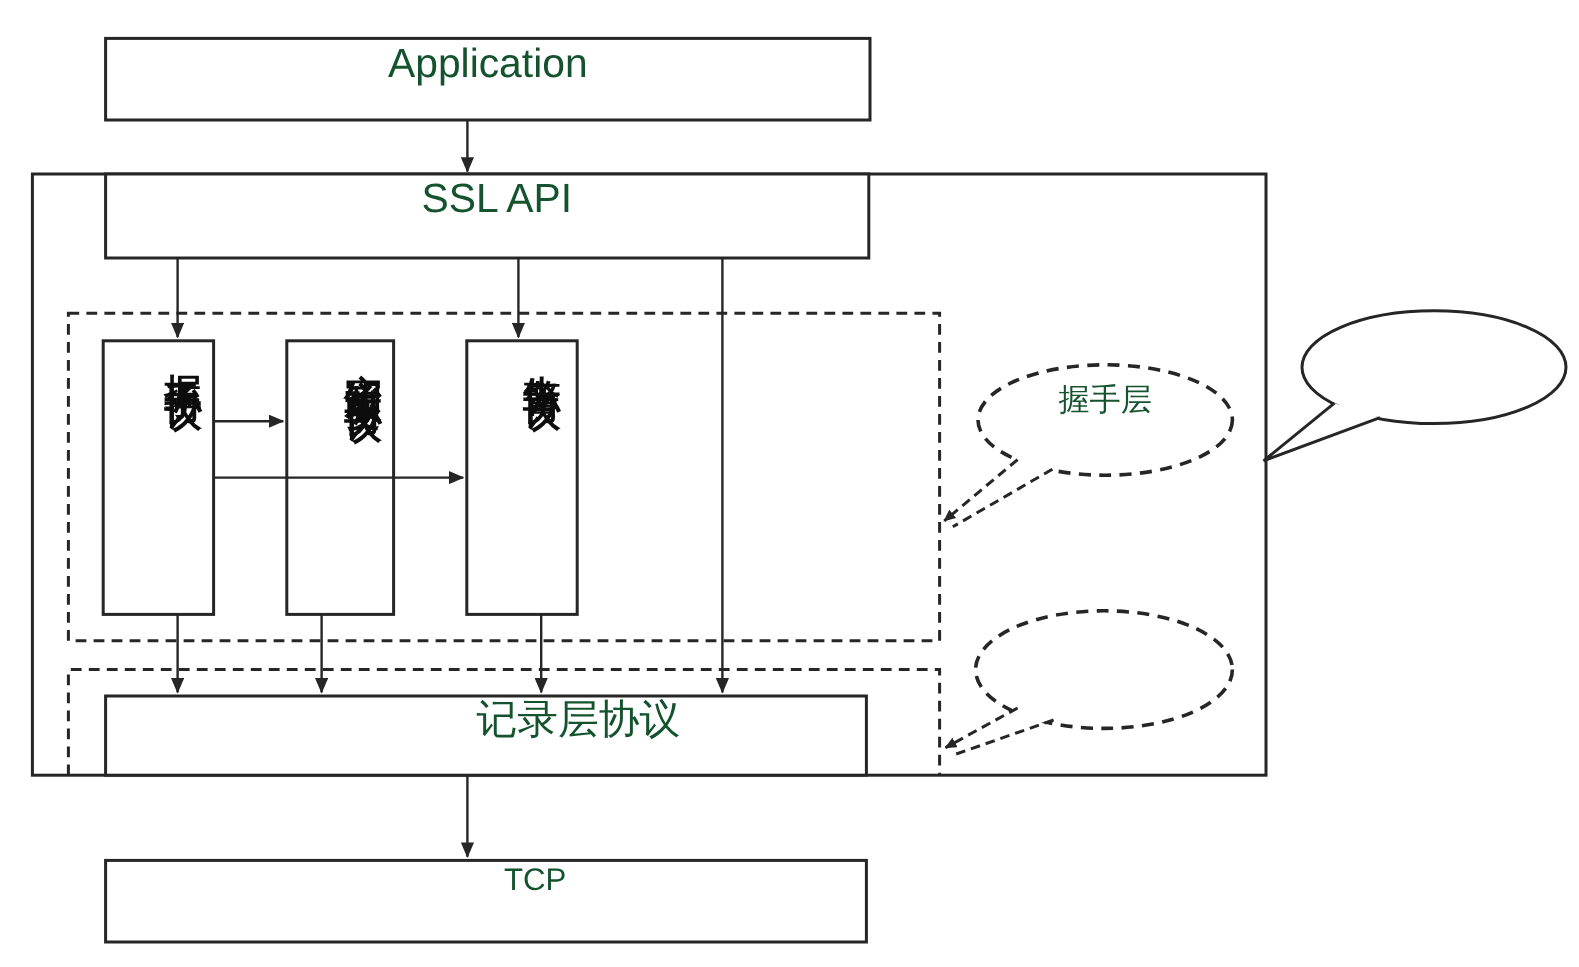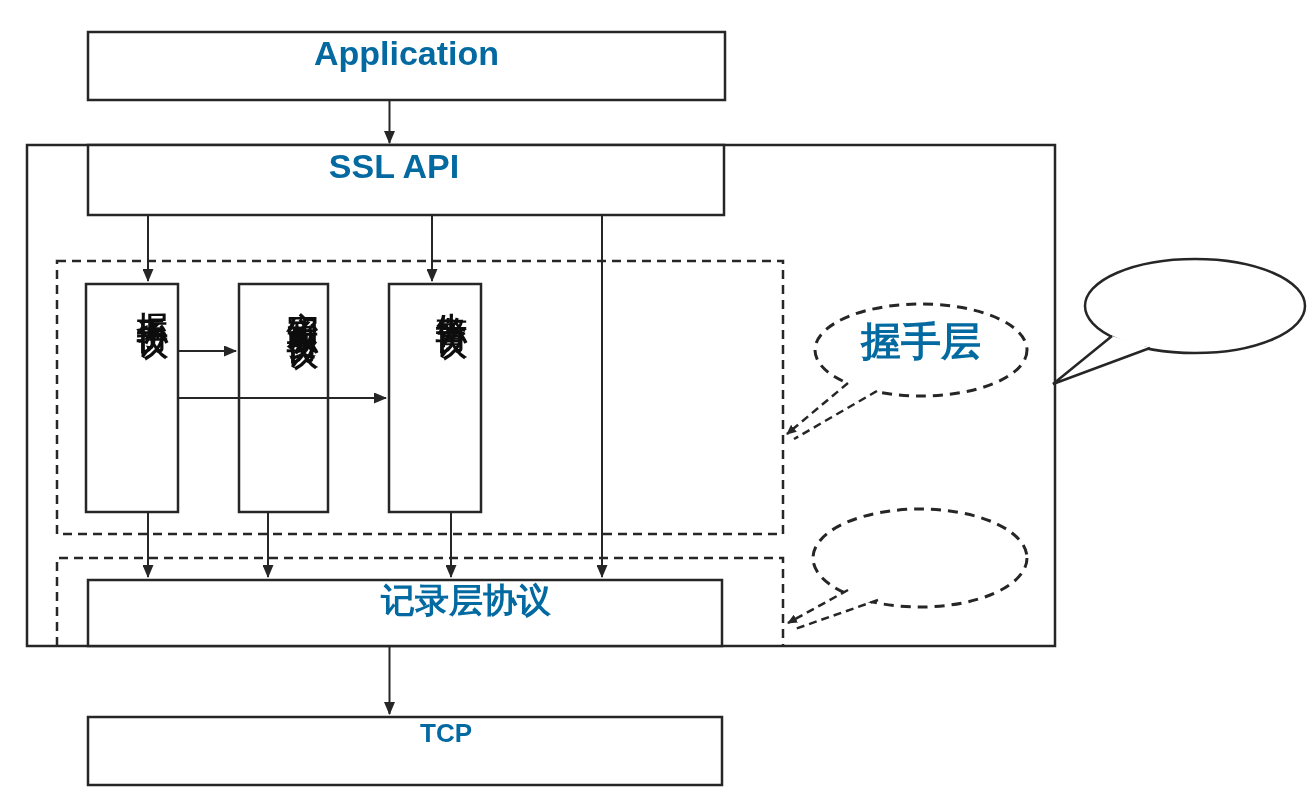--- a/index.html
+++ b/index.html
@@ -6,39 +6,39 @@
   #stage{
     position:relative;
     width:1316px;height:806px;
     background:#ffffff;
     font-family:"Liberation Sans","DejaVu Sans",sans-serif;
     overflow:hidden;
   }
   #diagram-svg{position:absolute;left:0;top:0;}
   .label{
     position:absolute;
-    color:#0369a1;
-    font-weight:bold;
+    color:#14532d;
+    font-weight:normal;
     text-align:center;
     white-space:nowrap;
     line-height:1.05;
   }
   .h-label{font-size:34px;}
   .v-label{
     position:absolute;
     color:#0d0d0d;
     font-weight:bold;
     font-size:31px;
     writing-mode:vertical-rl;
     text-orientation:upright;
     letter-spacing:5px;
     line-height:1.1;
     white-space:nowrap;
   }
-  .bubble-label{font-size:40px;}
+  .bubble-label{font-size:26px;}
 </style>
 </head>
 <body>
 
 <div id="stage">
 
   <svg id="diagram-svg" width="1316" height="806" viewBox="0 0 1316 806">
     <defs>
       <marker id="arrow" markerUnits="userSpaceOnUse" markerWidth="13" markerHeight="11" viewBox="0 0 13 11" refX="12" refY="5.5" orient="auto">
         <path d="M0,0 L13,5.5 L0,11 Z" fill="#262626"></path>
@@ -92,29 +92,29 @@
     <g>
       <ellipse cx="920" cy="558" rx="107" ry="49" fill="#ffffff" stroke="#262626" stroke-width="3" stroke-dasharray="10 7"></ellipse>
       <polygon points="848,589 878,599 794,627" fill="#ffffff" stroke="none"></polygon>
       <line x1="848" y1="590" x2="788" y2="623" stroke="#262626" stroke-width="2.5" stroke-dasharray="8 5" marker-end="url(#arrow-s)"></line>
       <line x1="878" y1="600" x2="795" y2="629" stroke="#262626" stroke-width="2.5" stroke-dasharray="8 5"></line>
     </g>
   </svg>
 
   <div class="label h-label" style="left:88px;top:36px;width:637px;">Application</div>
 
-  <div class="label h-label" style="left:76px;top:149px;width:636px;">SSL API</div>
+  <div class="label h-label" style="left:96px;top:149px;width:636px;">SSL API</div>
 
   <div class="v-label" style="left:135px;top:287px;">握手协议</div>
 
   <div class="v-label" style="left:285px;top:287px;">密钥改变协议</div>
 
   <div class="v-label" style="left:434px;top:287px;">告警协议</div>
 
-  <div class="label h-label" style="left:76px;top:583px;width:740px;padding-left:20px;">记录层协议</div>
+  <div class="label h-label" style="left:92px;top:583px;width:740px;padding-left:20px;">记录层协议</div>
 
   <div class="label h-label" style="left:88px;top:720px;width:716px;font-size:26px;">TCP</div>
 
   <div class="label bubble-label" style="left:821px;top:320px;width:200px;">握手层</div>
 
 
 
 </div>
 
 </body></html>

